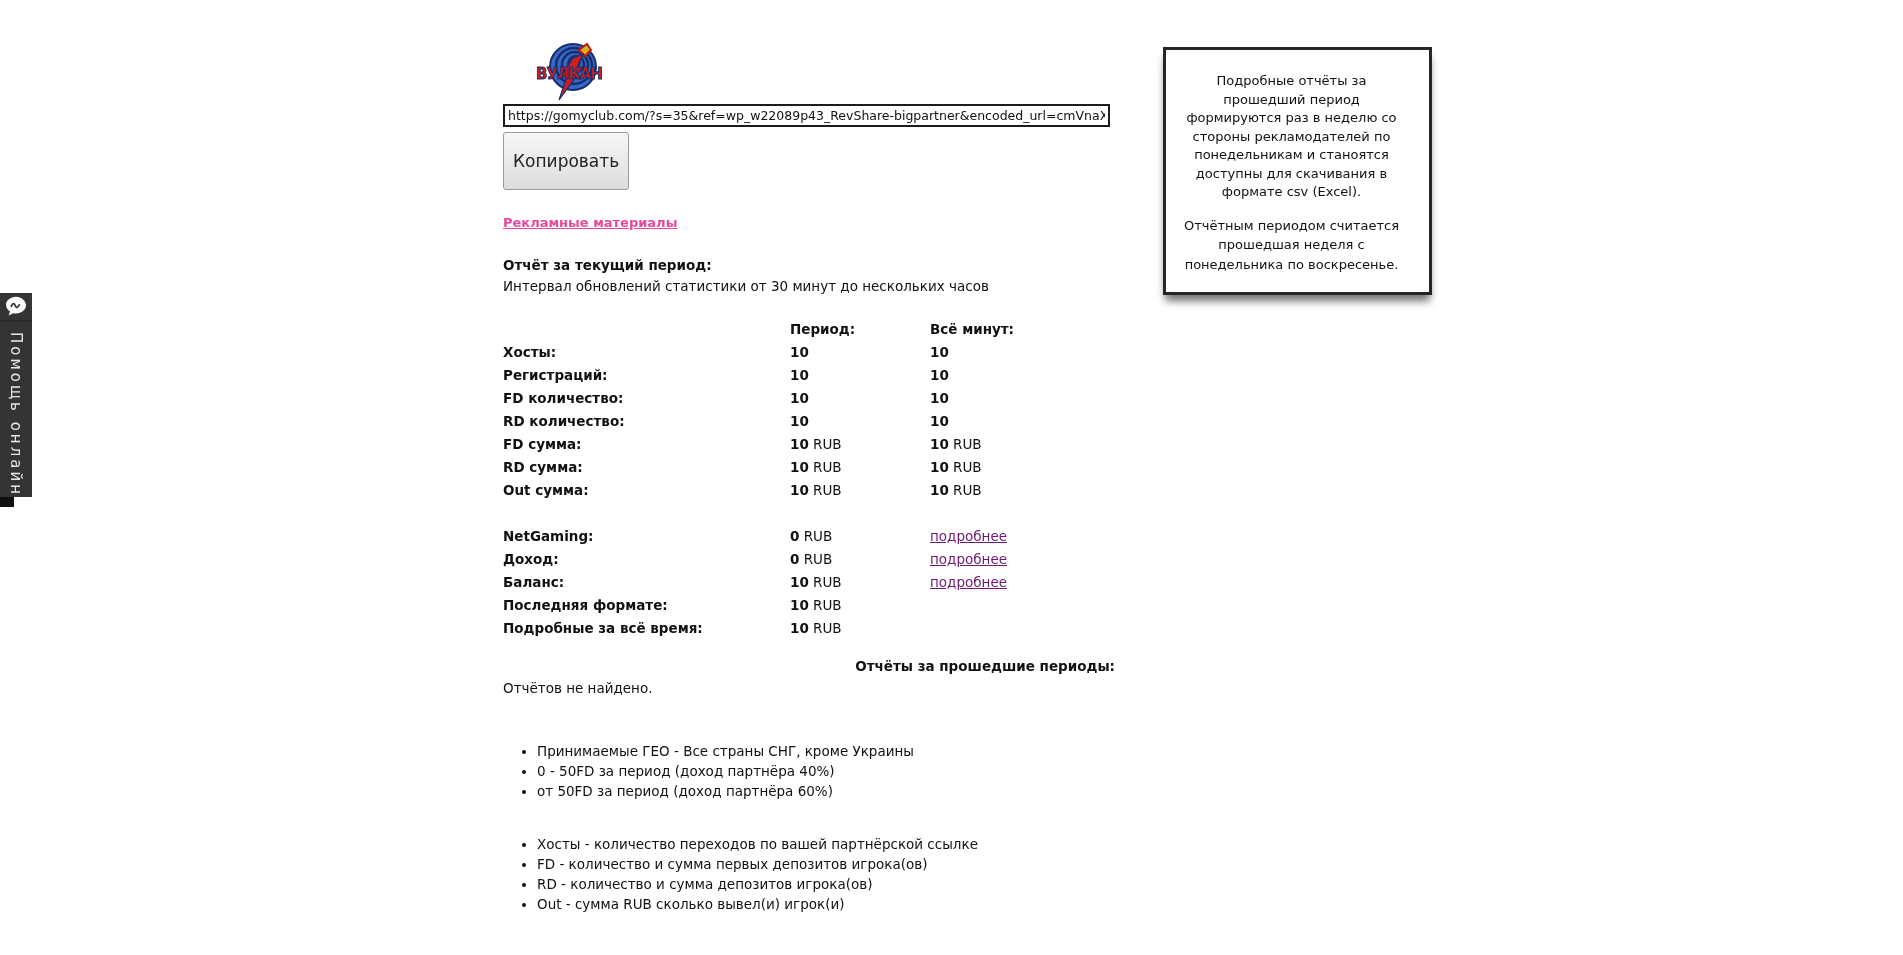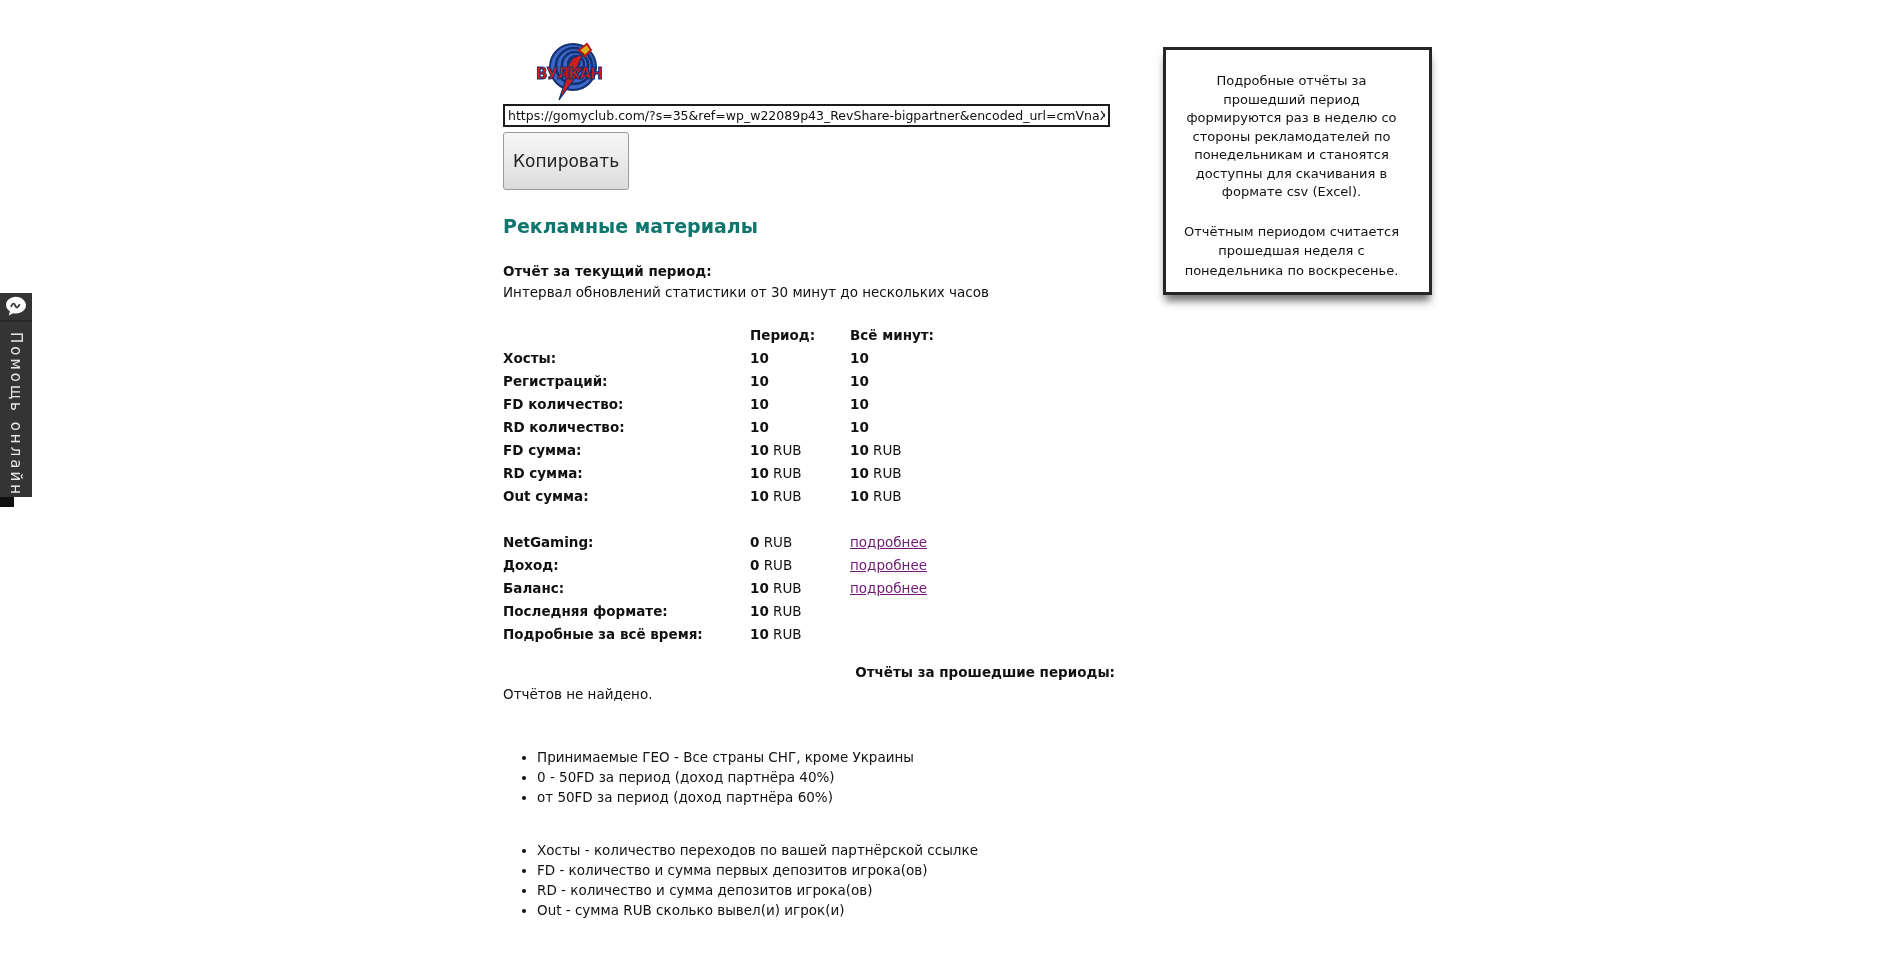--- a/index.html
+++ b/index.html
@@ -33,31 +33,31 @@
     font-family:"DejaVu Sans","Liberation Sans",sans-serif;font-size:12.5px;
     padding:1px 3px;border-radius:0;outline:none;
   }
   .copy-btn{
     margin-top:5px;padding:18px 9px;font-size:17px;color:#222;
     font-family:"DejaVu Sans","Liberation Sans",sans-serif;
     background:linear-gradient(#f7f7f7,#dcdcdc);
     border:1px solid #9a9a9a;border-radius:3px;cursor:pointer;
   }
   .red-link{
-    display:inline-block;color:#0f766e;font-weight:bold;font-size:19px;
-    cursor:pointer;
+    display:inline-block;color:#ec4899;font-weight:bold;font-size:13px;
+    text-decoration:underline;cursor:pointer;
   }
   .materials{margin-top:25px;}
   .back{margin-top:40px;}
   .sec-title{font-weight:bold;font-size:13.5px;margin:0;}
   .current-title{margin-top:26px;}
   .sec-sub{font-size:13.5px;margin-top:5px;}
   
   .grid{margin-top:27px;font-size:13.5px;}
-  .row{display:flex;height:23px;align-items:baseline;}
+  .row{display:flex;height:23px;align-items:baseline;gap:40px;}
   .c1{width:247px;font-weight:bold;}
   .c2{width:100px;}
   .c3{width:170px;}
   .hdr{font-weight:bold;}
   .val{font-weight:bold;}
   .unit{font-weight:normal;}
   .details-link{color:#701a75;text-decoration:underline;cursor:pointer;}
   .summary{margin-top:23px;}
   .past{margin-top:15px;text-align:right;}
   .empty-note{font-size:13.5px;margin-top:6px;}
@@ -68,21 +68,21 @@
   .glossary{margin-top:33px !important;}
   
   .info-box{
     position:absolute;left:1163px;top:47px;width:269px;height:248px;
     box-sizing:border-box;border:3px solid #262626;background:#fff;
     box-shadow:0 8px 8px -2px rgba(0,0,0,0.55);
     text-align:center;font-size:13px;line-height:18.5px;
     padding:22px 28px 0 16px;
   }
   .info-box p{margin:0;}
-  .info-box .p2{margin-top:20px;line-height:19.5px;}
+  .info-box .p2{margin-top:14px;line-height:19.5px;}
 </style>
 </head>
 <body>
 
 <div class="jivo-tab">
   <div class="jivo-icon-area">
     <svg width="22" height="20" viewBox="0 0 24 22">
       <path d="M12 .8C5.9.8 1 4.8 1 9.7c0 2.9 1.7 5.4 4.3 7L4 21.4l5-2.5c1 .2 2 .3 3 .3 6.1 0 11-4 11-8.9S18.1.8 12 .8z" fill="#fdfdfd"></path>
       <path d="M6.8 11.2c1.8-3.6 3.2-3.6 4.4-.7 1.2 2.9 2.6 2.9 4.4-.7" stroke="#3a3a3a" stroke-width="2.1" fill="none" stroke-linecap="round"></path>
     </svg>

